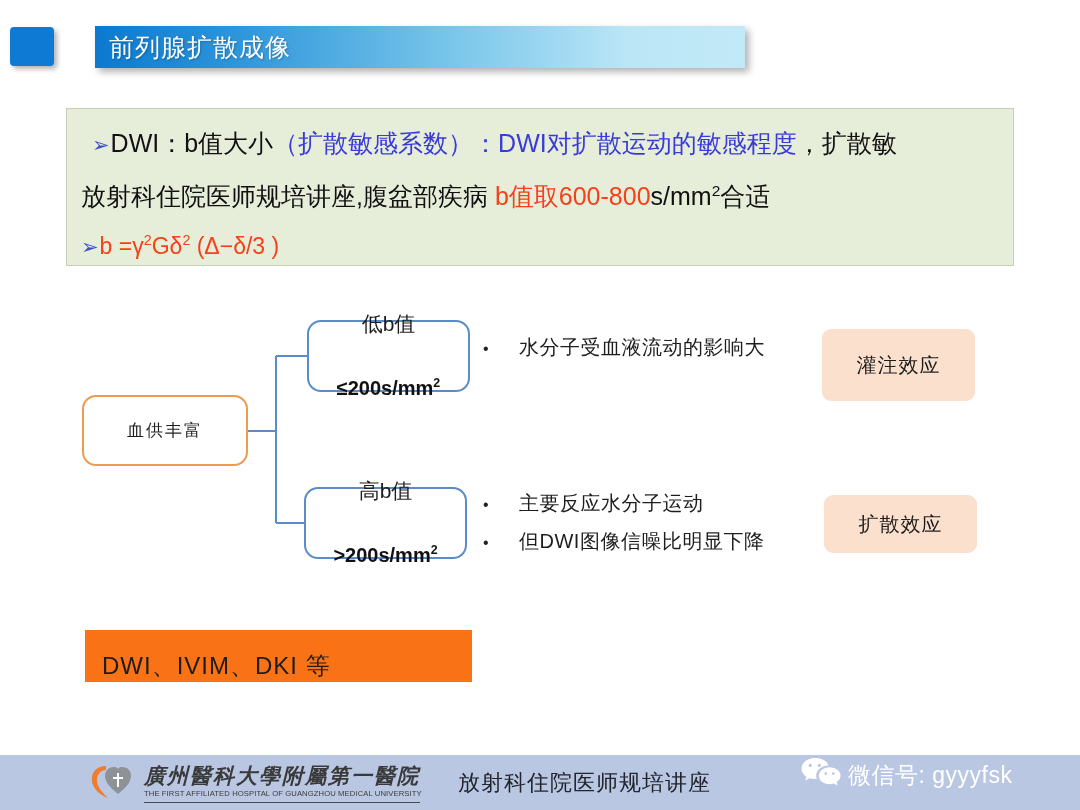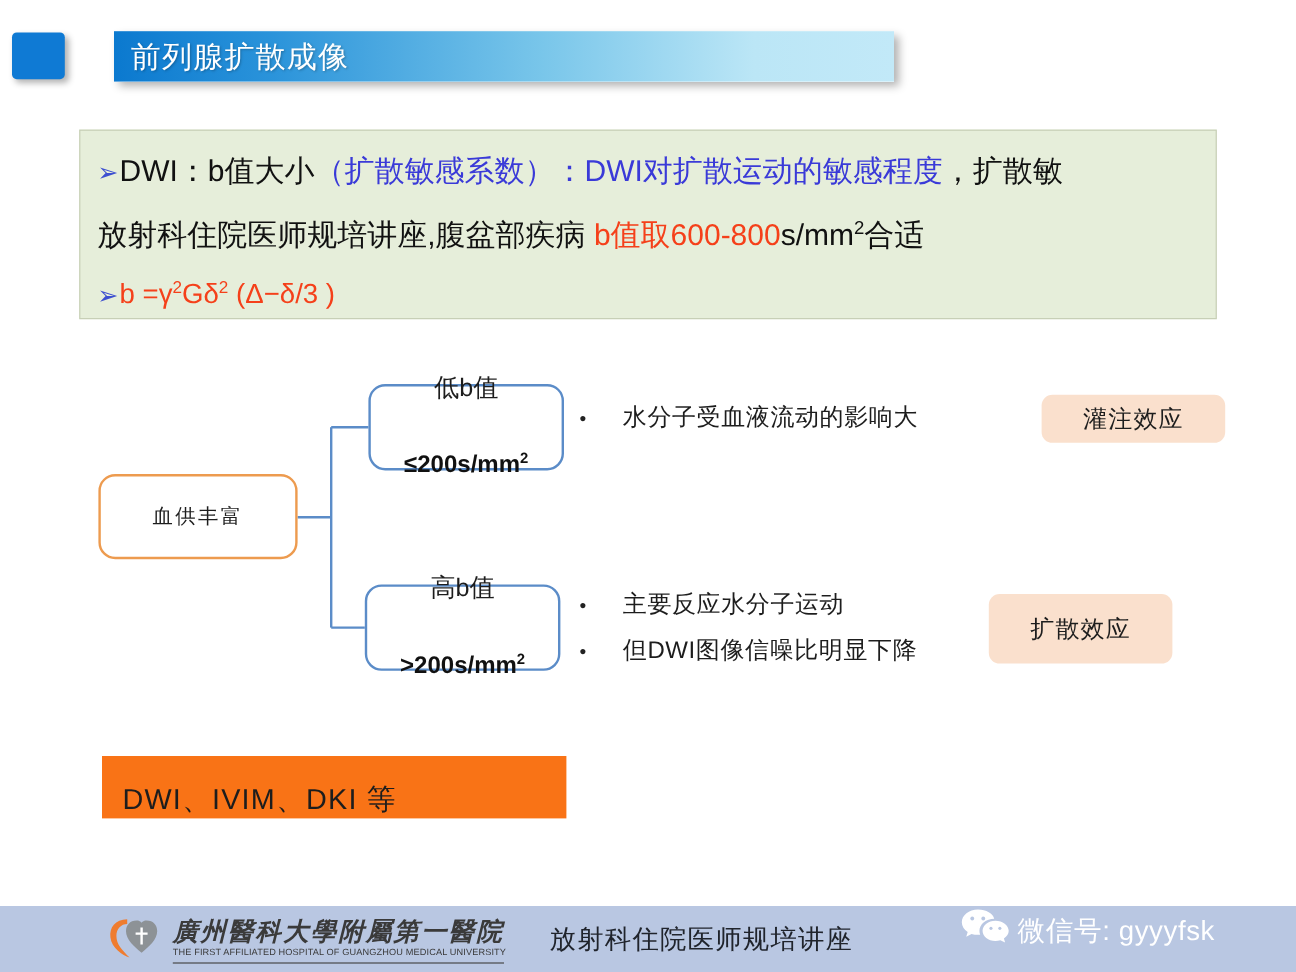--- a/index.html
+++ b/index.html
@@ -60,21 +60,21 @@
     border: 1px solid #c7cfb6;
     box-sizing: border-box;
   }
   .gb-line {
     position: absolute;
     left: 14px;
     white-space: nowrap;
     font-size: 25px;
     line-height: 1;
   }
-  #gb-line1 { top: 22px; }
+  #gb-line1 { top: 22px; margin-left: 11px; }
   #gb-line2 { top: 74px; }
   #gb-line3 { top: 124px; font-size: 23px; }
 
   .bullet-arrow {
     color: #3d4fd0;
     font-size: 21px;
     margin-right: 1px;
   }
   .t-black { color: #111111; }
   .t-blue  { color: #3a3ad8; }
@@ -126,21 +126,21 @@
     position: absolute;
     background: #fae0cd;
     border-radius: 9px;
     display: flex;
     align-items: center;
     justify-content: center;
     font-size: 20px;
     color: #1d1d1d;
     letter-spacing: 1px;
   }
-  #badge-perfusion { left: 868px; top: 329px; width: 153px; height: 40px; font-family: Liberation Mono, monospace; }
+  #badge-perfusion { left: 822px; top: 329px; width: 153px; height: 72px; font-family: Liberation Mono, monospace; }
   #badge-diffusion { left: 824px; top: 495px; width: 153px; height: 58px; }
 
   
   #green-box-bottom {
     position: absolute;
     left: 85px;
     top: 630px;
     width: 387px;
     height: 52px;
     background: #f97316;

